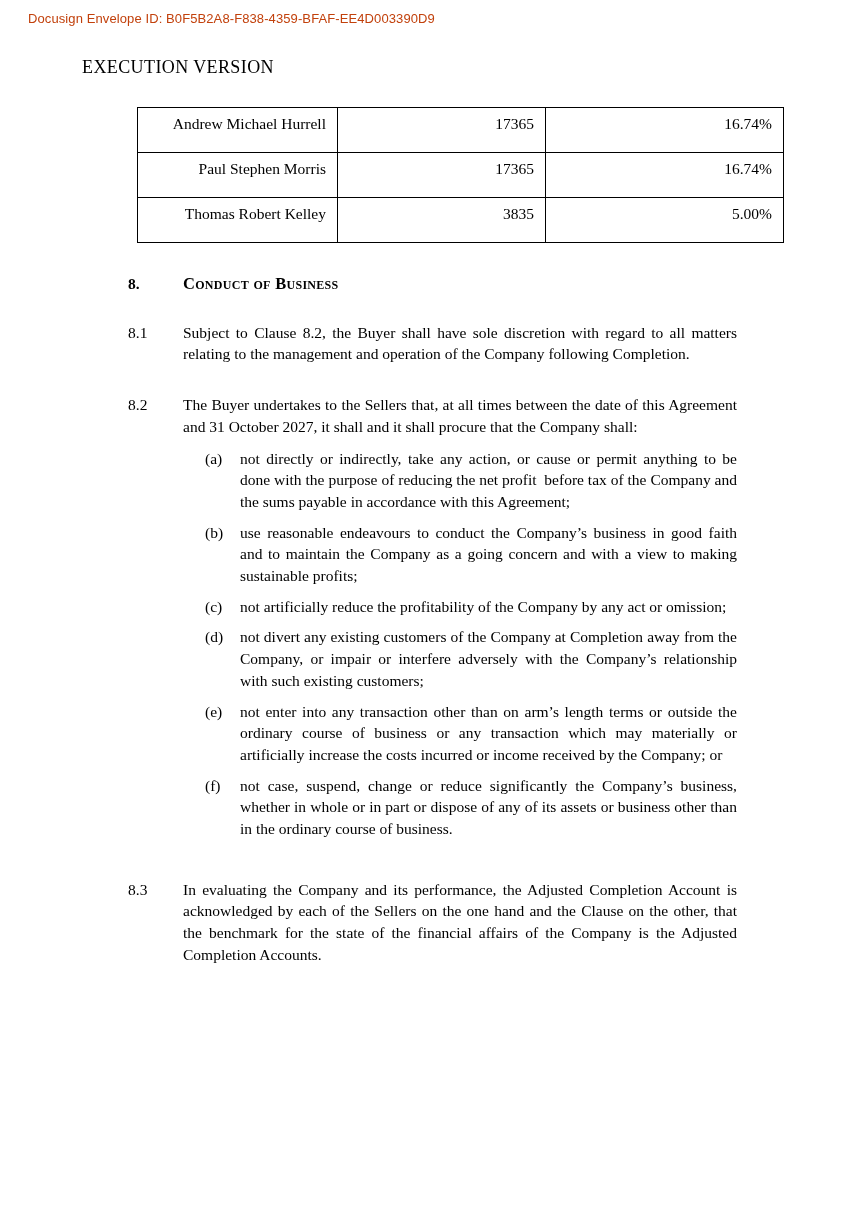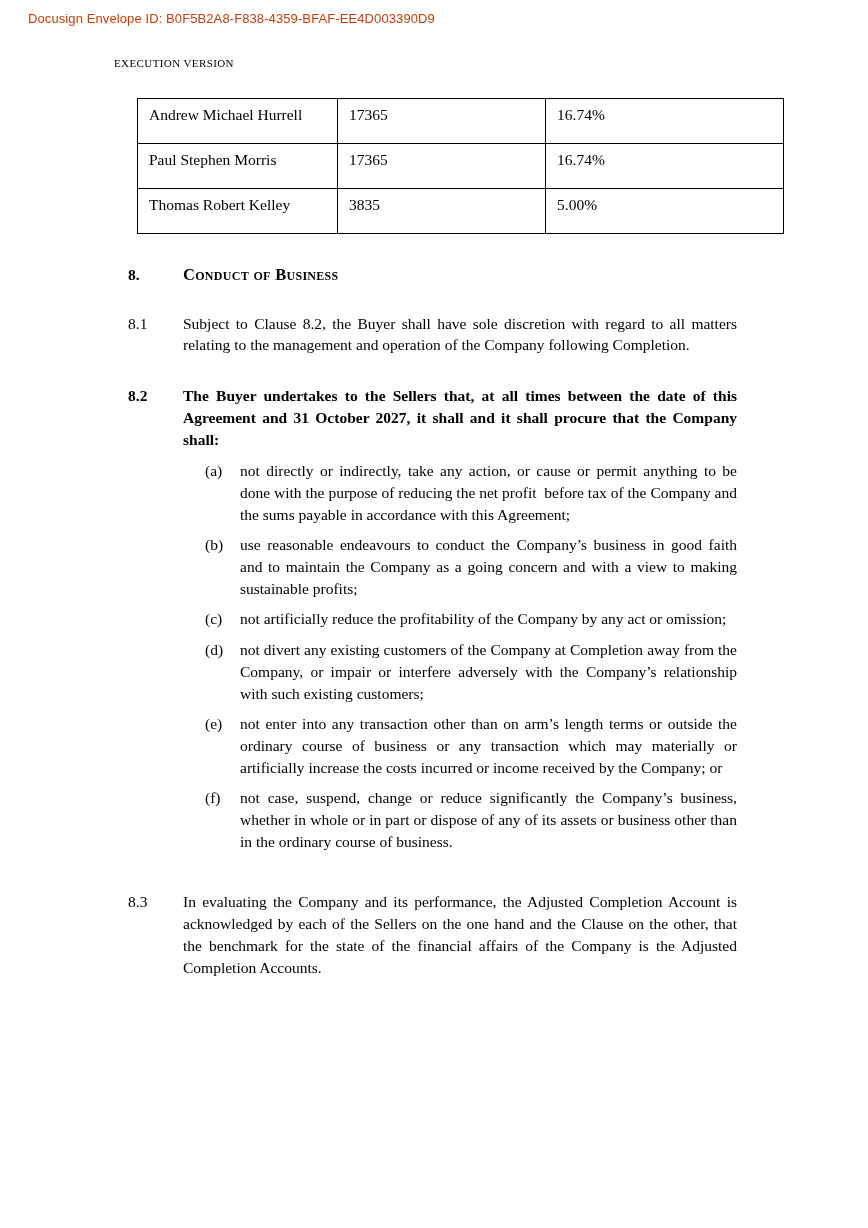--- a/index.html
+++ b/index.html
@@ -11,27 +11,28 @@
     position: relative;
     overflow: hidden;
   }
   .docusign {
     position: absolute; top: 11px; left: 28px;
     font-family: "Liberation Sans", sans-serif;
     font-size: 13px; color: #c2410c;
     letter-spacing: 0.1px;
   }
   .exec {
-    padding-top: 57px; margin-left: 114px;
-    font-size: 11px; letter-spacing: 0.4px;
+    padding-top: 57px; margin-left: 82px;
+    font-size: 18px; letter-spacing: 0.4px;
   }
   table.shares {
     border-collapse: collapse;
     margin: 29px 0 16px 137px;
     table-layout: fixed;
+    text-align: right;
   }
   table.shares td {
     border: 1.5px solid #000;
     vertical-align: top;
     padding: 7px 11px;
     height: 45px;
     box-sizing: border-box;
     font-size: 15.5px;
   }
   .col-name { width: 200px; }
@@ -104,21 +105,21 @@
   <div class="clause heading">
     <span class="num">8.</span>
     <span class="title">Conduct of Business</span>
   </div>
 
   <div class="clause">
     <span class="num">8.1</span>
     <div class="body">Subject to Clause 8.2, the Buyer shall have sole discretion with regard to all matters relating to the management and operation of the Company following Completion.</div>
   </div>
 
-  <div class="clause" style="margin-bottom:10px;font-weight:bold;">
+  <div class="clause" style="margin-bottom:10px;">
     <span class="num">8.2</span>
     <div class="body">The Buyer undertakes to the Sellers that, at all times between the date of this Agreement and 31 October 2027, it shall and it shall procure that the Company shall:</div>
   </div>
 
   <div class="sub">
     <span class="let">(a)</span>
     <div class="body">not directly or indirectly, take any action, or cause or permit anything to be done with the purpose of reducing the net profit  before tax of the Company and the sums payable in accordance with this Agreement;</div>
   </div>
 
   <div class="sub">

